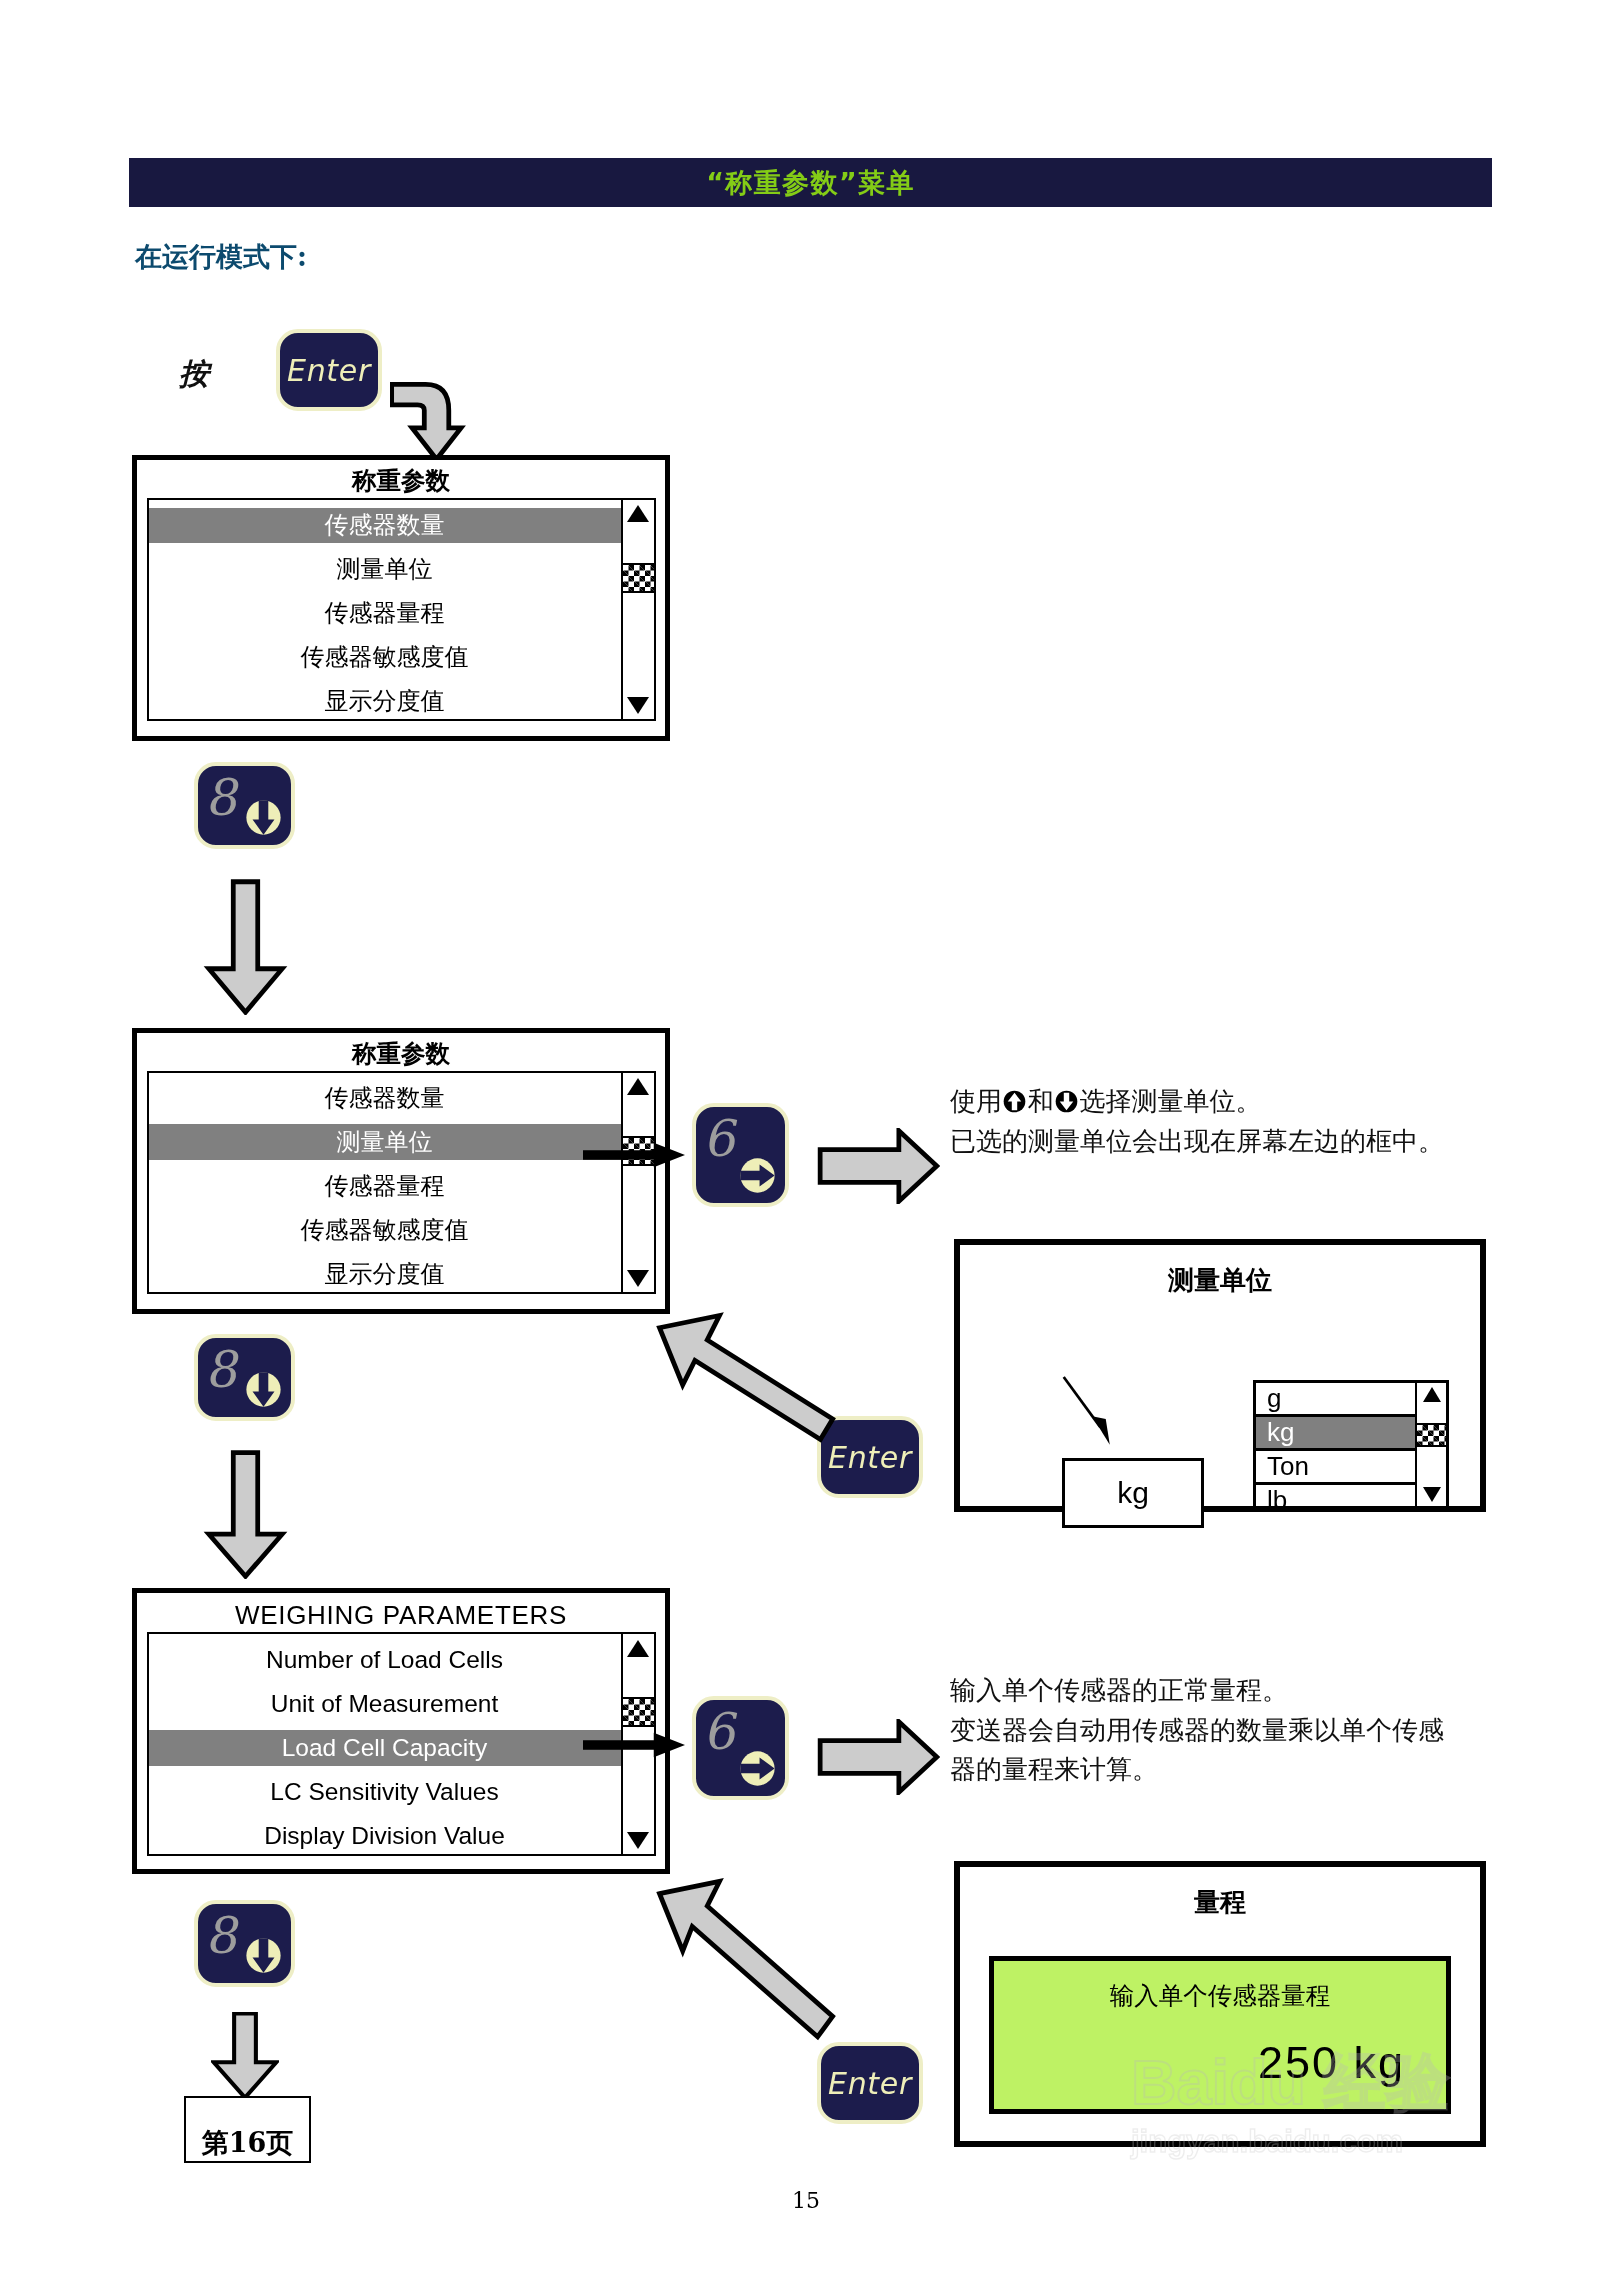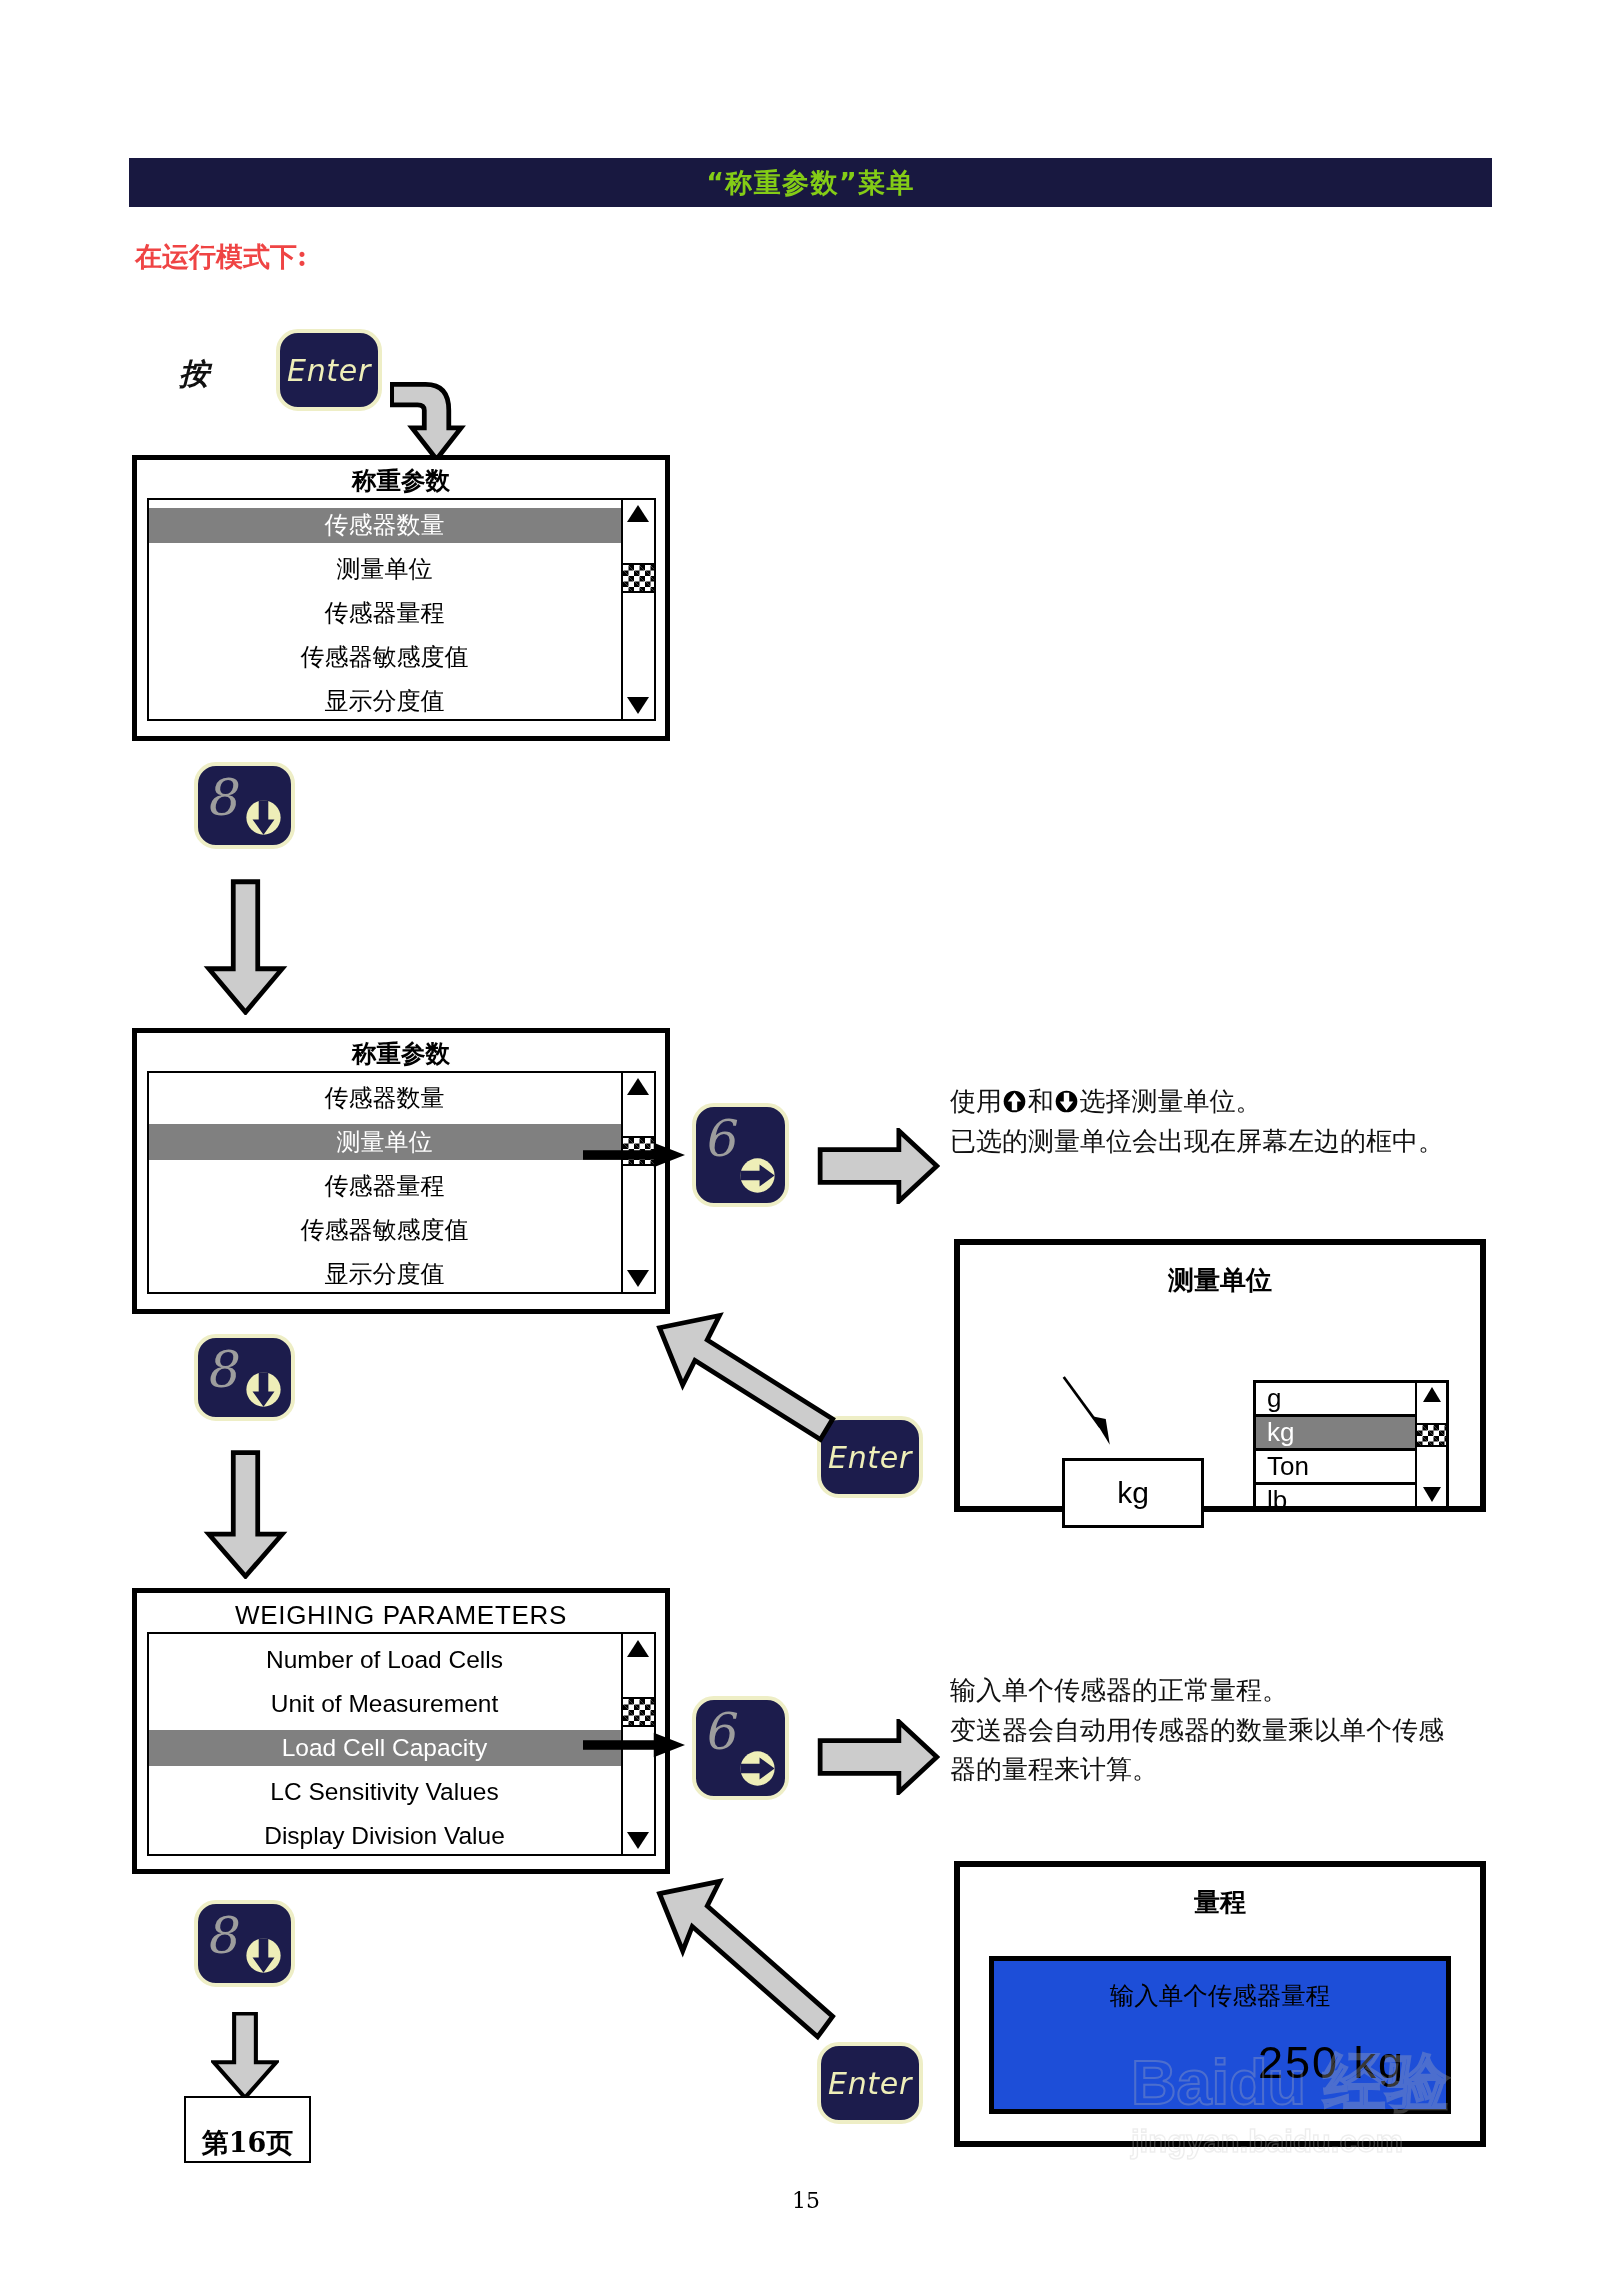--- a/index.html
+++ b/index.html
@@ -40,21 +40,21 @@
   }
 
   
   .intro-text {
     position: absolute;
     left: 135px;
     top: 239px;
     font-family: "DejaVu Serif", "Liberation Serif", serif;
     font-size: 27px;
     font-weight: bold;
-    color: #ef4444;
+    color: #0c4a6e;
   }
   .press-label {
     position: absolute;
     left: 179px;
     top: 354px;
     font-family: "DejaVu Serif", "Liberation Serif", serif;
     font-size: 30px;
     font-weight: bold;
     font-style: italic;
     color: #111;
@@ -239,21 +239,21 @@
     border-bottom: 3.4px solid #000;
     box-sizing: border-box;
   }
   .unit-item:last-child { border-bottom: none; }
   .unit-item.selected { background: #808080; color: #fff; }
 
   
   .cap-inner {
     position: absolute;
     border: 5.5px solid #000;
-    background: #1d4ed8;
+    background: #bef264;
     box-sizing: border-box;
   }
   .cap-prompt {
     text-align: center;
     font-size: 24.5px;
     font-family: "DejaVu Serif", "Liberation Serif", serif;
     margin-top: 17.7px;
   }
   .cap-value {
     position: absolute;

